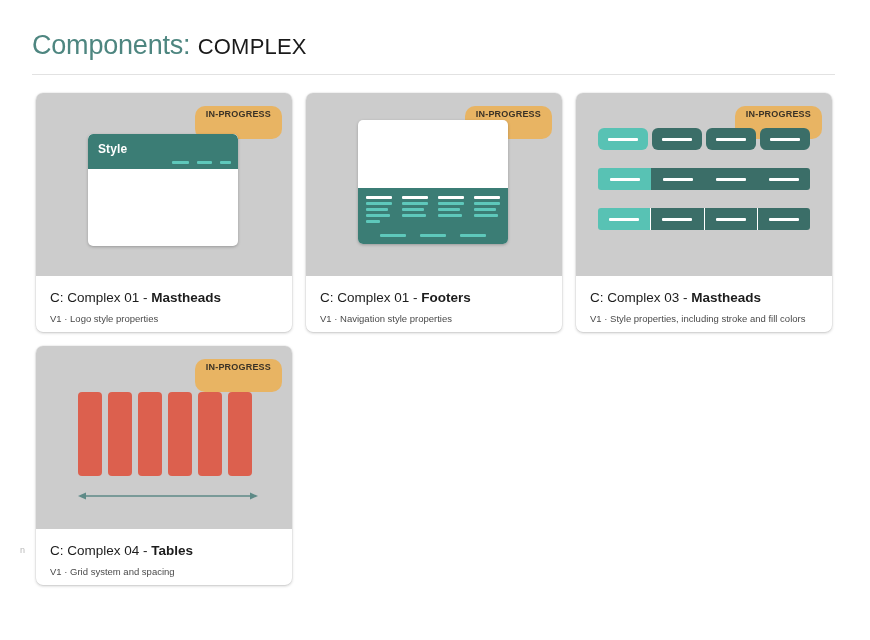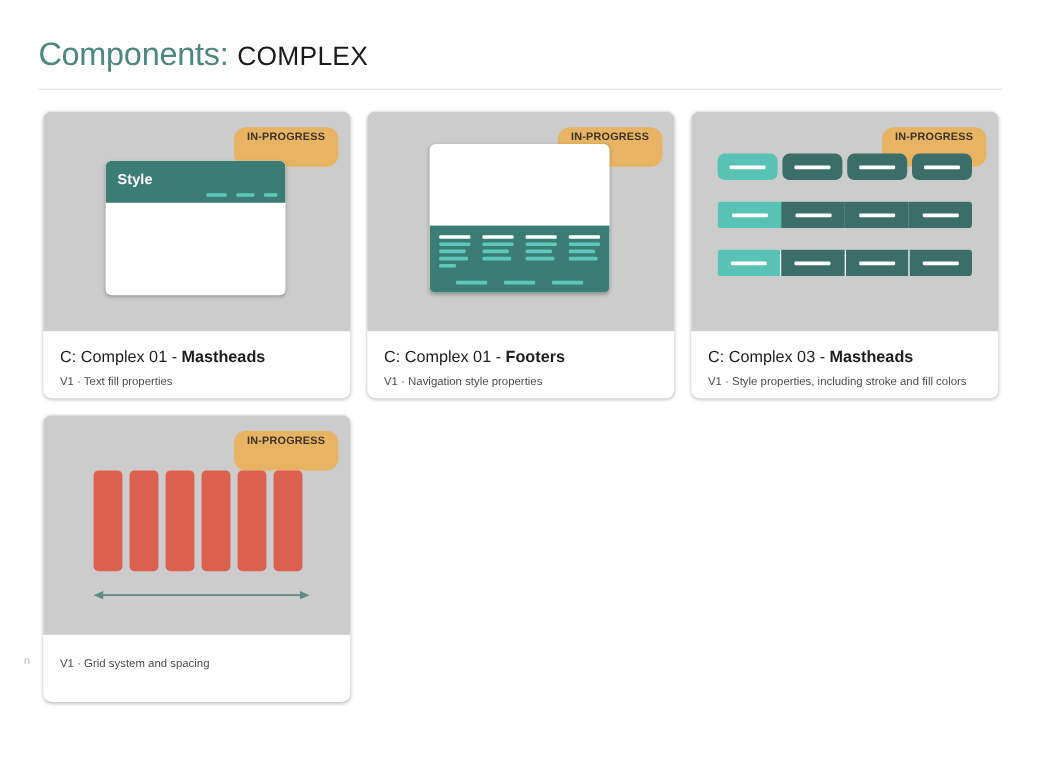--- a/index.html
+++ b/index.html
@@ -160,21 +160,21 @@
             <div class="mh-links">
               <i style="width:17px"></i>
               <i style="width:15px"></i>
               <i style="width:11px"></i>
             </div>
           </div>
         </div>
       </div>
       <div class="card-body">
         <div class="card-title"><span>C: Complex 01 - </span><b>Mastheads</b></div>
-        <div class="card-sub">V1 · Text fill properties</div>
+        <div class="card-sub">V1 · Logo style properties</div>
       </div>
     </div>
 
     <div class="card">
       <div class="card-thumb">
         <div class="badge">IN-PROGRESS</div>
         <div class="ft-window">
           <div class="ft-foot">
             <div class="ft-cols">
               <div class="ft-col">
@@ -282,18 +282,19 @@
           <i></i>
           <i></i>
         </div>
         <svg class="tb-arrow" viewBox="0 0 180 10">
           <line x1="6" y1="5" x2="174" y2="5" stroke="#5e8a87" stroke-width="1.4"></line>
           <polygon points="0,5 8,1.6 8,8.4" fill="#5e8a87"></polygon>
           <polygon points="180,5 172,1.6 172,8.4" fill="#5e8a87"></polygon>
         </svg>
       </div>
       <div class="card-body">
+        <div class="card-title"><span>C: Complex 04 - </span><b>Tables</b></div>
         <div class="card-sub">V1 · Grid system and spacing</div>
       </div>
     </div>
 
   </div>
 </div>
 
 </body></html>

